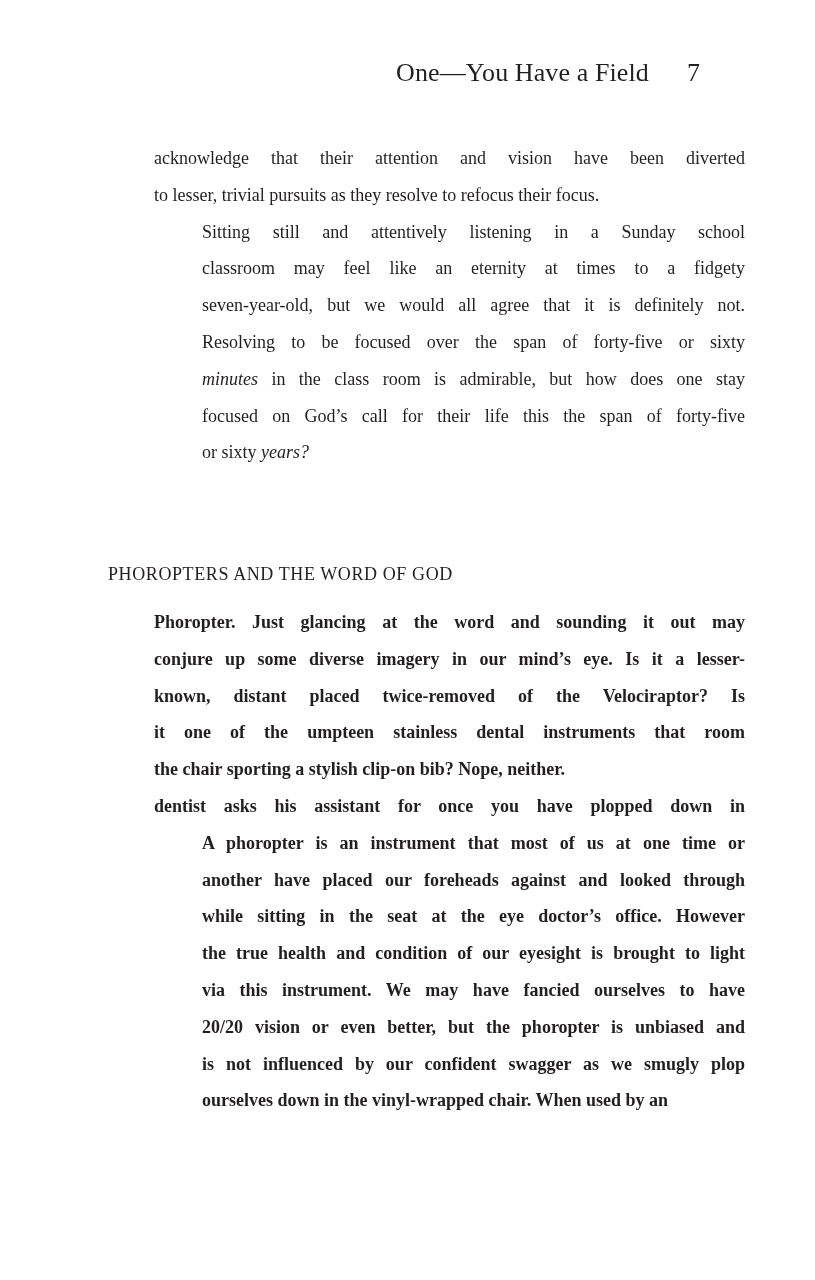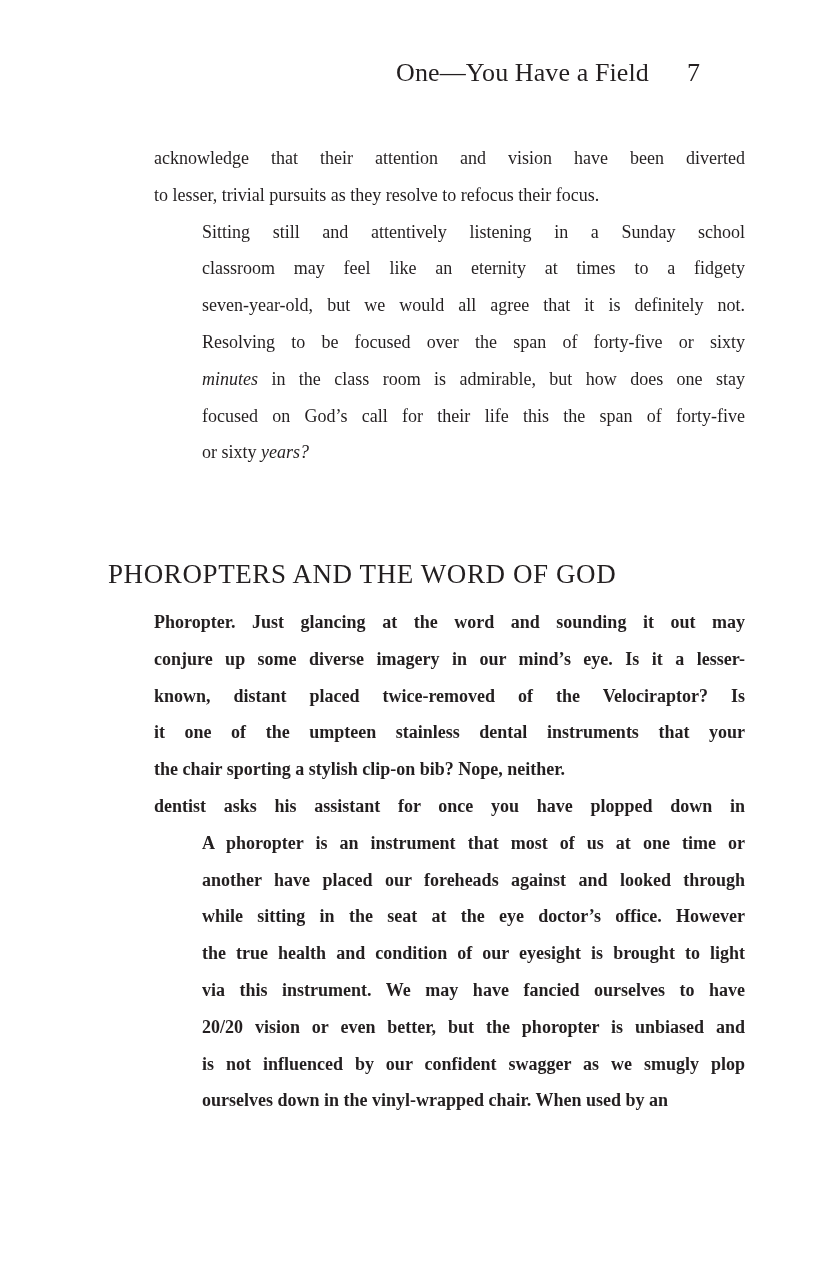--- a/index.html
+++ b/index.html
@@ -51,21 +51,21 @@
       white-space: nowrap;
     }
     .line.last {
       text-align-last: left;
     }
     .block-1 { top: 140px; }
     .section-heading {
       position: absolute;
       left: 108px;
       top: 556px;
-      font-size: 27px;
+      font-size: 18px;
       line-height: 36px;
       letter-spacing: 0.6px;
       margin: 0;
       font-weight: normal;
       white-space: nowrap;
     }
     .block-2 { top: 604px; font-weight: bold; }
     em { }
   </style>
 </head>
@@ -91,21 +91,21 @@
     </p>
   </div>
 
 <h2 class="section-heading">PHOROPTERS AND THE WORD OF GOD</h2>
 
 <div class="text-block block-2">
     <p>
       <span class="line"><span>Phoropter. Just glancing at the word and sounding it out may</span></span>
       <span class="line"><span>conjure up some diverse imagery in our mind’s eye. Is it a lesser-</span></span>
       <span class="line"><span>known, distant placed twice-removed of the Velociraptor? Is</span></span>
-      <span class="line"><span>it one of the umpteen stainless dental instruments that your</span></span>
+      <span class="line"><span>it one of the umpteen stainless dental instruments that room</span></span>
       <span class="line last"><span>the chair sporting a stylish clip-on bib? Nope, neither.</span></span>
       <span class="line"><span>dentist asks his assistant for once you have plopped down in</span></span>
     </p>
     <p class="indent">
       <span class="line"><span>A phoropter is an instrument that most of us at one time or</span></span>
       <span class="line"><span>another have placed our foreheads against and looked through</span></span>
       <span class="line"><span>while sitting in the seat at the eye doctor’s office. However</span></span>
       <span class="line"><span>the true health and condition of our eyesight is brought to light</span></span>
       <span class="line"><span>via this instrument. We may have fancied ourselves to have</span></span>
       <span class="line"><span>20/20 vision or even better, but the phoropter is unbiased and</span></span>

